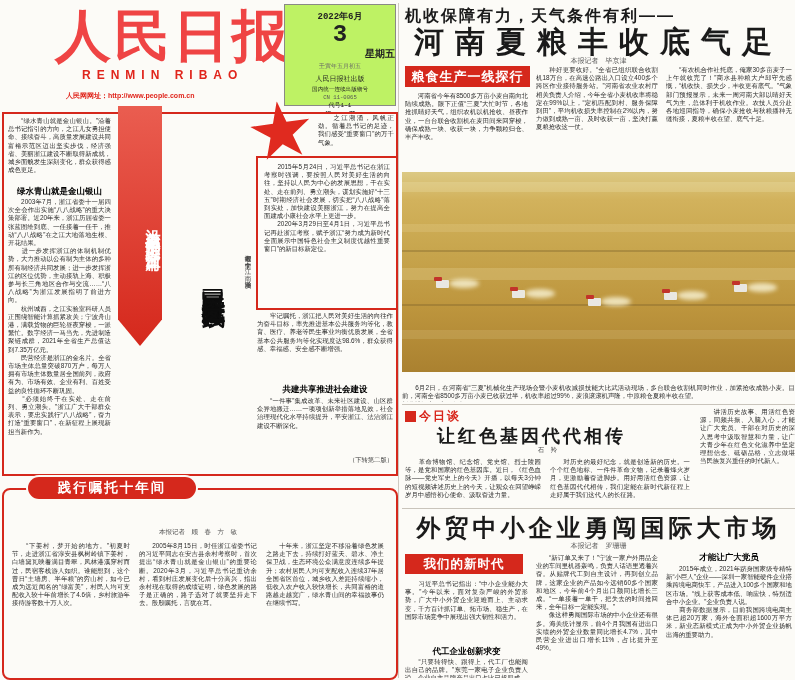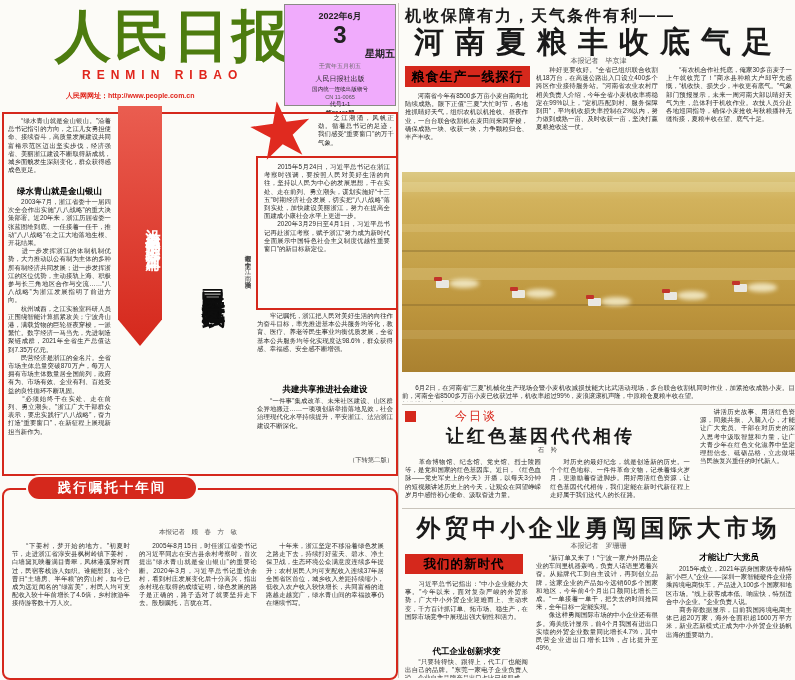--- a/index.html
+++ b/index.html
@@ -3,32 +3,32 @@
 <meta charset="utf-8">
 <style>
   html,body{margin:0;padding:0;background:#9a9a9a;}
   .page{position:relative;width:795px;height:680px;background:#fcfbf7;overflow:hidden;
         font-family:"Liberation Sans",sans-serif;color:#1a1a1a;margin:0 auto;}
   .abs{position:absolute;}
   .small{font-size:6.4px;line-height:8.2px;text-align:justify;white-space:pre-line;
          color:#2b2b2b;overflow:hidden;}
   .subhead-sm{font-weight:bold;text-align:center;color:#000;}
   .red{color:#d8261b;}
-  .badge{background:#d5281c;color:#000000;font-weight:bold;display:flex;align-items:center;justify-content:center;}
+  .badge{background:#d5281c;color:#ffffff;font-weight:bold;display:flex;align-items:center;justify-content:center;}
   .center{text-align:center;}
   .vert{writing-mode:vertical-rl;}
   .byline{color:#555;text-align:center;}
   .rule-h{background:#c9c4bb;height:1px;}
   .rule-v{background:#cfcac2;width:1px;}
   
-  .mast-title{font-family:"DejaVu Serif",serif;font-weight:900;color:#4d7c0f;
+  .mast-title{font-family:"DejaVu Serif",serif;font-weight:900;color:#ef4444;
               font-size:56px;letter-spacing:3px;line-height:62px;}
   .mast-sub{color:#e0251c;font-weight:bold;font-size:12px;letter-spacing:6px;}
   .mast-web{color:#e0251c;font-size:7px;font-weight:bold;}
-  .datebox{border:1px solid #8a8a85;background:#f0abfc;text-align:center;color:#222;}
+  .datebox{border:1px solid #8a8a85;background:#bef264;text-align:center;color:#222;font-family:Liberation Mono, monospace;}
   
   .feature-box{border:2px solid #d5281c;background:#fcfbf7;}
   .ribbon{background:linear-gradient(180deg,#ea5d50,#d5281c);color:#fff;font-weight:bold;
           clip-path:polygon(0 0,100% 0,100% 89%,50% 100%,0 89%);display:flex;align-items:flex-start;justify-content:center;}
   .v-headline{font-weight:bold;color:#0d0d0d;letter-spacing:-1px;}
   .star{background:#e02a1f;clip-path:polygon(50% 0%,61% 35%,98% 35%,68% 57%,79% 91%,50% 70%,21% 91%,32% 57%,2% 35%,39% 35%);}
   .inner-red-box{border:2px solid #d5281c;padding:5px 6px;background:#fdfcf9;}
   
   .photo{background:linear-gradient(180deg,#dcc984 0%,#d2b25c 14%,#c8a64e 38%,#bd953d 68%,#aa8130 100%);overflow:hidden;}
   .swath{position:absolute;left:0;right:0;background:rgba(242,228,176,0.45);}
@@ -92,23 +92,23 @@
 
   <div class="abs small" style="left:402px;top:376px;width:393px;height:26px;">
     <span>　　6月2日，在河南省“三夏”机械化生产现场会暨小麦机收减损技能大比武活动现场，多台联合收割机同时作业，加紧抢收成熟小麦。目前，河南全省8500多万亩小麦已收获过半，机收率超过99%，麦浪滚滚机声隆，中原粮仓夏粮丰收在望。</span>
     <span style="font-weight:bold;">新华社记者　郝　源摄</span>
   </div>
 
   <div class="abs rule-h" style="left:402px;top:404px;width:393px;"></div>
 
   <div class="abs" style="left:405px;top:408px;display:flex;align-items:center;gap:3px;">
     <span style="width:11px;height:11px;background:#d5281c;display:inline-block;"></span>
-    <span class="red" style="font-size:12px;font-weight:normal;letter-spacing:2px;margin-left:36px;">今日谈</span>
+    <span class="red" style="font-size:12px;font-weight:bold;letter-spacing:2px;">今日谈</span>
   </div>
-  <div class="abs center" style="left:398px;top:424px;width:285px;font-size:18px;font-weight:bold;letter-spacing:3px;">让红色基因代代相传</div>
+  <div class="abs center" style="left:389px;top:424px;width:285px;font-size:18px;font-weight:bold;letter-spacing:3px;">让红色基因代代相传</div>
   <div class="abs byline" style="left:405px;top:446px;width:285px;font-size:6.5px;">石　羚</div>
   <div class="abs small" style="left:405px;top:458px;width:136px;height:46px;">　　革命博物馆、纪念馆、党史馆、烈士陵园等，是党和国家的红色基因库。近日，《红色血脉——党史军史上的今天》开播，以每天3分钟的短视频讲述历史上的今天，让观众在回望峥嵘岁月中感悟初心使命、汲取奋进力量。</div>
   <div class="abs small" style="left:550px;top:458px;width:140px;height:46px;">　　对历史的最好纪念，就是创造新的历史。一个个红色地标、一件件革命文物，记录着烽火岁月，更激励着奋进脚步。用好用活红色资源，让红色基因代代相传，我们定能在新时代新征程上走好属于我们这代人的长征路。</div>
   <div class="abs small" style="left:700px;top:408px;width:95px;height:96px;">　　讲活历史故事、用活红色资源，同频共振、入脑入心，才能让广大党员、干部在对历史的深入思考中汲取智慧和力量，让广大青少年在红色文化滋养中坚定理想信念、砥砺品格，立志做堪当民族复兴重任的时代新人。</div>
 
   <div class="abs rule-h" style="left:402px;top:508px;width:393px;"></div>
 
   <div class="abs center" style="left:402px;top:512px;width:393px;font-size:24px;font-weight:bold;letter-spacing:4px;">外贸中小企业勇闯国际大市场</div>
   <div class="abs byline" style="left:402px;top:541px;width:393px;font-size:7px;">本报记者　罗珊珊</div>
 

